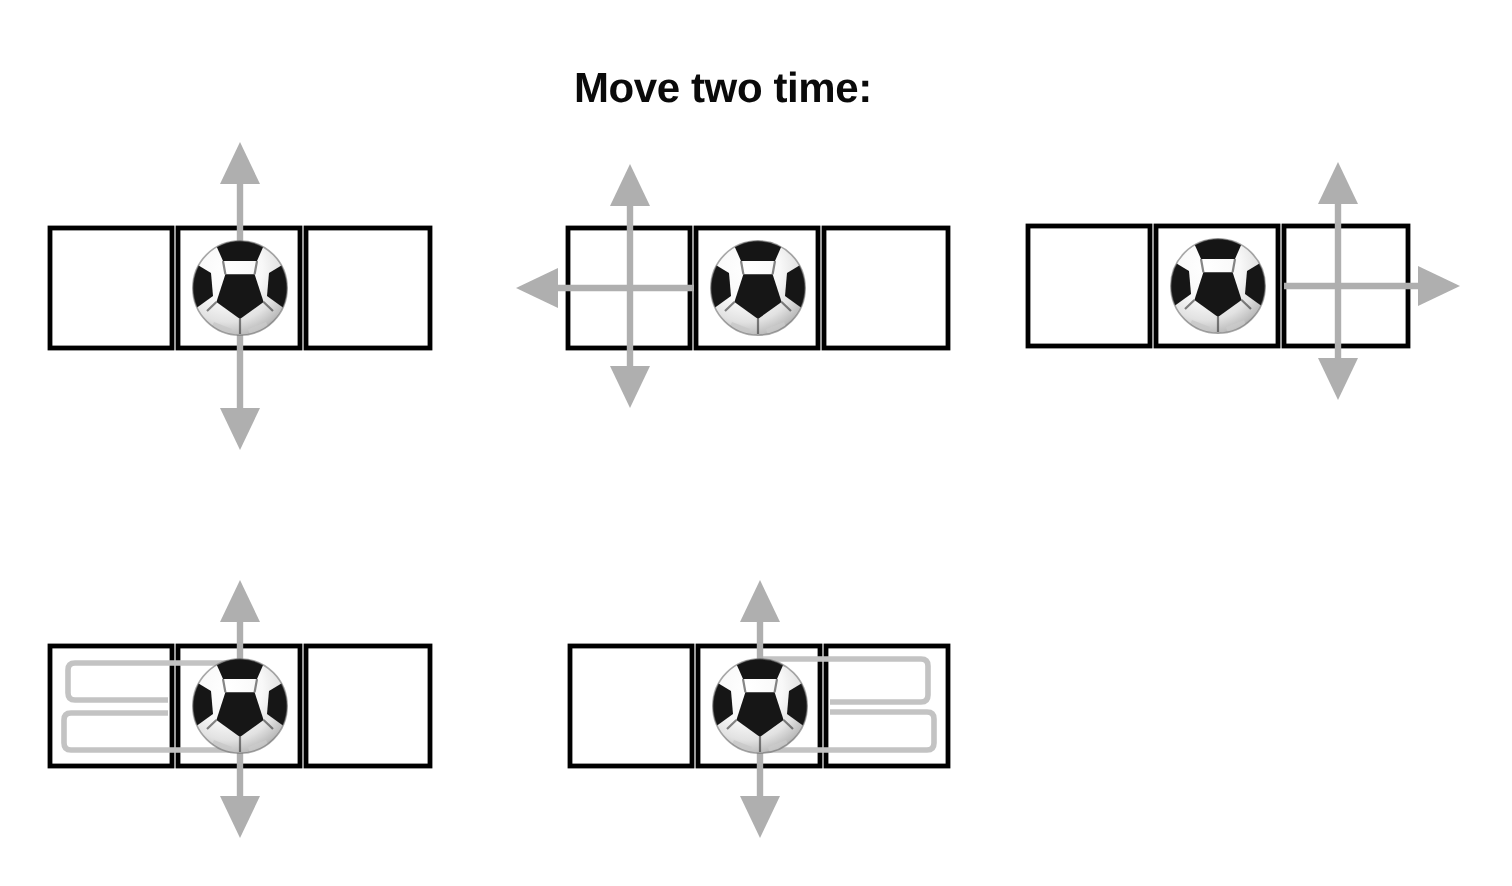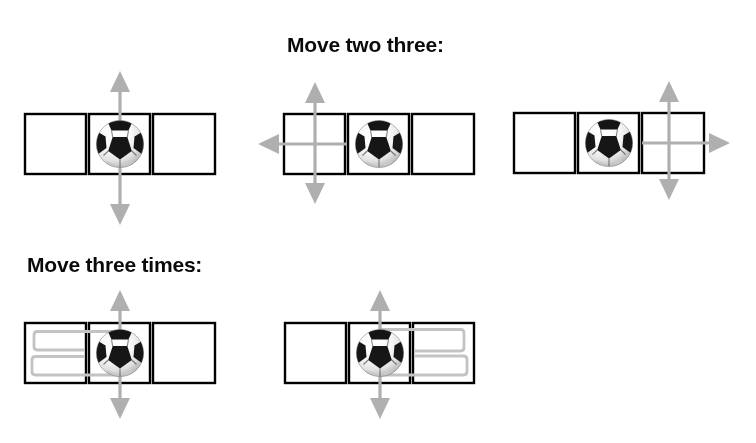--- a/index.html
+++ b/index.html
@@ -26,23 +26,22 @@
   .ashaft { stroke: #afafaf; stroke-width: 3.2; fill: none; }
   .ahead  { fill: #afafaf; stroke: none; }
   .route  { stroke: #c3c3c3; stroke-width: 2.8; fill: none; }
 </style>
 </head>
 <body>
 
 <div id="canvas">
 
 
-  <div class="title" style="left:287px; top:34px">Move two three:</div>
+  <div class="title" style="left:287px; top:34px">Move two time:</div>
 
-  <div class="title" style="left:27px; top:254px">Move three times:</div>
 
   <svg class="scene" width="756" height="443" viewBox="0 0 756 443">
     <defs>
       <radialGradient id="ballGrad" cx="0.38" cy="0.3" r="0.8">
         <stop offset="0" stop-color="#ffffff"></stop>
         <stop offset="0.45" stop-color="#f8f8f8"></stop>
         <stop offset="0.7" stop-color="#e2e2e2"></stop>
         <stop offset="0.88" stop-color="#bdbdbd"></stop>
         <stop offset="1" stop-color="#818181"></stop>
       </radialGradient>

